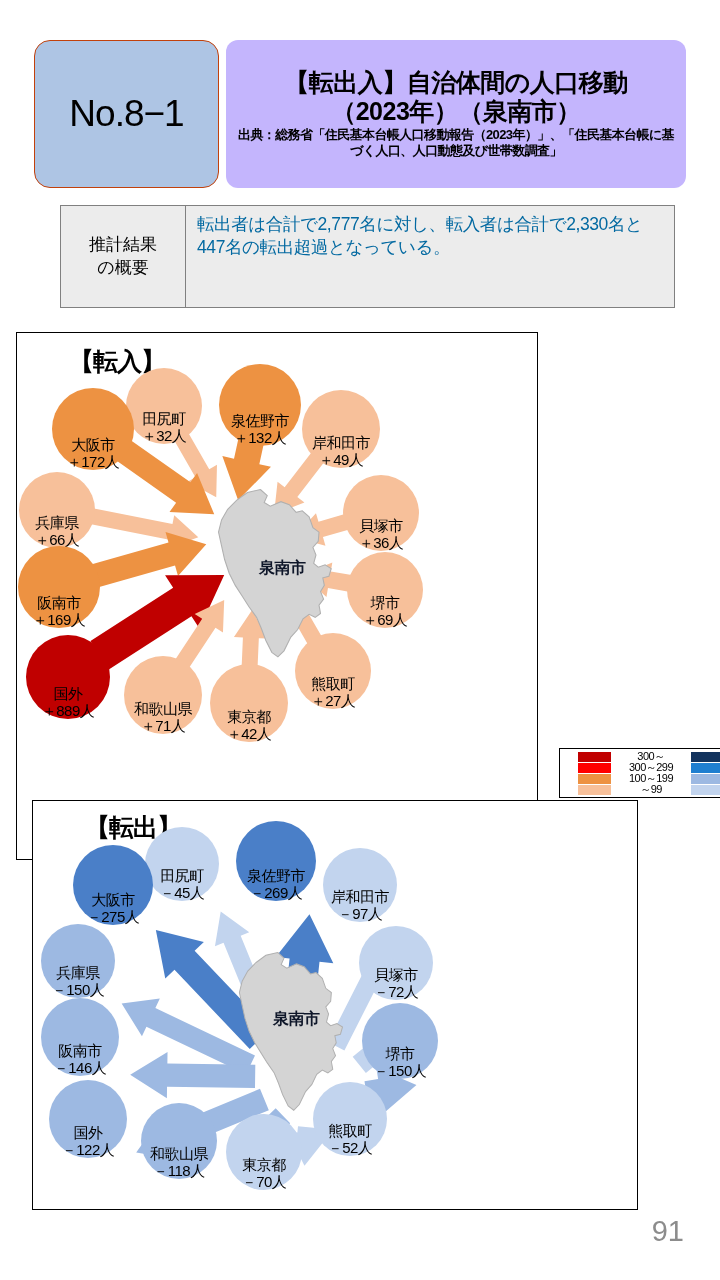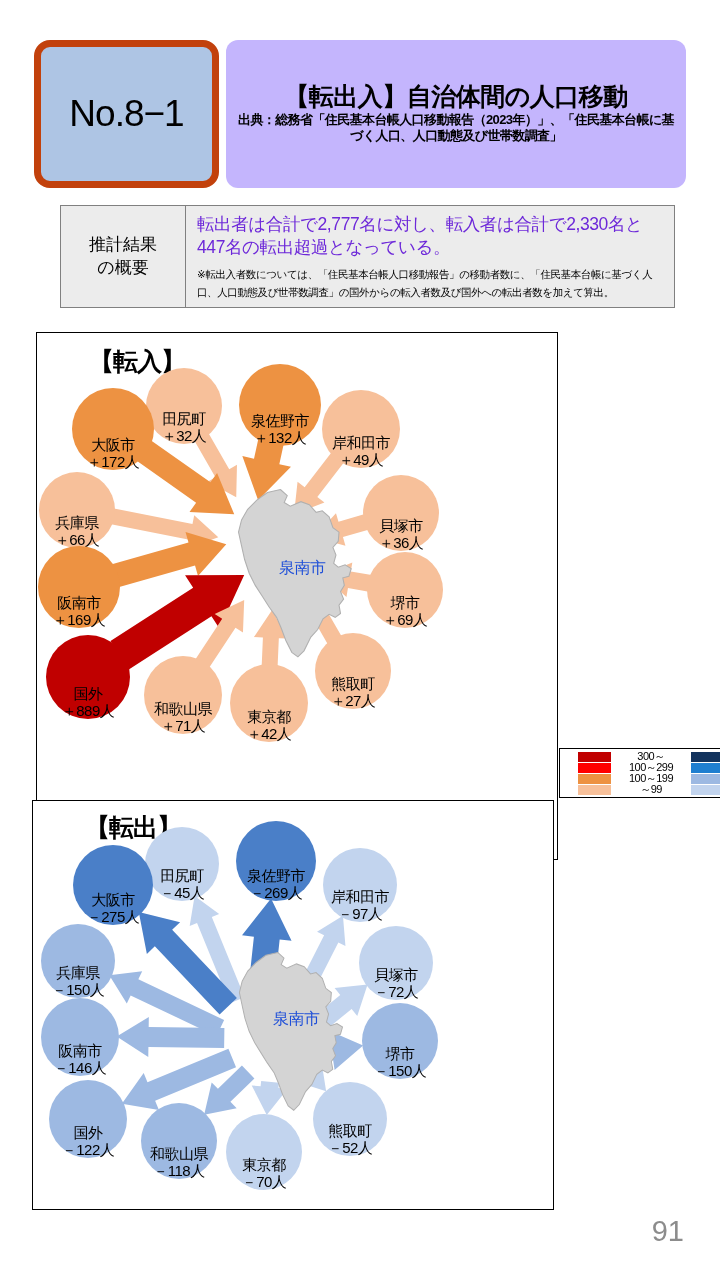--- a/index.html
+++ b/index.html
@@ -7,21 +7,21 @@
   body {
     width:720px; height:1280px; background:#ffffff;
     font-family:"Liberation Sans","DejaVu Sans",sans-serif;
     position:relative; overflow:hidden;
   }
 
   
   #header { position:absolute; left:34px; top:40px; width:652px; height:150px; }
   #no-box {
     position:absolute; left:0; top:0; width:185px; height:148px;
-    background:#aec5e4; border:7px solid #c2410c; border-radius:16px;
+    background:#aec5e4; border:1px solid #c2410c; border-radius:16px;
     display:flex; align-items:center; justify-content:center;
   }
   #no-box .no-text { font-size:37px; font-weight:400; color:#000; letter-spacing:-1px; }
   #title-box {
     position:absolute; left:192px; top:0; width:460px; height:148px;
     background:#c4b5fd; border-radius:12px;
     display:flex; flex-direction:column; align-items:center; justify-content:center;
     padding:6px 10px 8px;
   }
   #title-box .t-line { font-size:25px; font-weight:bold; color:#000; line-height:1.18; text-align:center; letter-spacing:-0.5px; }
@@ -32,47 +32,47 @@
 
   
   #summary { position:absolute; left:60px; top:205px; width:615px; height:103px;
     border:1px solid #808080; background:#ececec; display:flex; }
   #summary-label {
     width:125px; border-right:1px solid #808080;
     display:flex; flex-direction:column; align-items:center; justify-content:center;
     font-size:17px; line-height:1.35; color:#000;
   }
   #summary-body { flex:1; padding:7px 9px 4px 11px; background:#ececec; }
-  #summary-body .main { font-size:17.5px; line-height:1.33; color:#6d28d9; letter-spacing:-0.4px; }
+  #summary-body .main { font-size:17.5px; line-height:1.33; color:#0369a1; letter-spacing:-0.4px; }
   #summary-body .note { font-size:10.5px; line-height:1.75; color:#000; margin-top:5px; letter-spacing:-0.4px; }
 
   
   .panel { position:absolute; border:1px solid #000; background:#fff; }
-  #panel-in  { left:36px; top:332px;  width:522px; height:528px; }
-  #panel-out { left:32px; top:800px;  width:522px; height:410px; }
+  #panel-in  { left:16px; top:332px;  width:522px; height:528px; }
+  #panel-out { left:32px; top:800px;  width:606px; height:410px; }
   .panel-title { position:absolute; font-size:25px; font-weight:bold; color:#000; letter-spacing:-1px; }
   #panel-in .panel-title  { left:52px; top:12px; }
   #panel-out .panel-title { left:52px; top:10px; }
 
   .stage { position:absolute; inset:0; }
 
   
   .node {
     position:absolute; border-radius:50%;
     display:flex; flex-direction:column; align-items:center; justify-content:flex-end;
     color:#000; text-align:center; line-height:1.1; z-index:3;
   }
   .node .nm  { font-size:15px; letter-spacing:-0.5px; white-space:nowrap; }
   .node .val { font-size:15px; letter-spacing:-0.5px; white-space:nowrap; }
 
   
   .mapwrap { position:absolute; z-index:2; }
   .maplabel {
-    position:absolute; font-size:16px; color:#1d4ed8; white-space:nowrap;
-    z-index:4; letter-spacing:-0.5px;
+    position:absolute; font-size:16px; color:#0f172a; white-space:nowrap;
+    z-index:4; letter-spacing:-0.5px;font-weight:bold;
   }
 
   
   .arrows { position:absolute; inset:0; z-index:1; }
 
   
   #legend {
     position:absolute; left:559px; top:748px; width:184px; height:50px;
     border:1px solid #000; background:#fff; padding:2px 18px;
     display:flex; flex-direction:column; justify-content:space-between; z-index:6;
@@ -86,32 +86,32 @@
 </style>
 </head>
 <body>
 
 <div id="header">
   <div id="no-box">
     <span class="no-text">No.8−1</span>
   </div>
   <div id="title-box">
     <div class="t-line">【転出入】自治体間の人口移動</div>
+    <div class="t-line">（2023年）（泉南市）</div>
     <div class="src">出典：総務省「住民基本台帳人口移動報告（2023年）」、「住民基本台帳に基づく人口、人口動態及び世帯数調査」</div>
   </div>
 </div>
 
 <div id="summary">
   <div id="summary-label">
     <span>推計結果</span>
     <span>の概要</span>
   </div>
   <div id="summary-body">
     <div class="main">転出者は合計で2,777名に対し、転入者は合計で2,330名と447名の転出超過となっている。</div>
-    <div class="note">※転出入者数については、「住民基本台帳人口移動報告」の移動者数に、「住民基本台帳に基づく人口、人口動態及び世帯数調査」の国外からの転入者数及び国外への転出者数を加えて算出。</div>
   </div>
 </div>
 
 <div class="panel" id="panel-in">
   <div class="panel-title">【転入】</div>
   <svg class="arrows" id="arrows-in" viewBox="0 0 522 452">
       <g transform="translate(163.9720785517902,102.46096654273012) rotate(60.05431655960484)">
         <polygon points="0,-8 44.174384858119154,-8 44.174384858119154,-17 72.17438485811915,0 44.174384858119154,17 44.174384858119154,8 0,8" fill="#f7c09a"></polygon>
       </g>
       <g transform="translate(235.093215484199,108.14530064366168) rotate(102.33908727832619)">
@@ -301,21 +301,21 @@
 </div>
 
 <div id="legend">
     <div class="lg-row">
       <span class="lg-sw" style="background: rgb(192, 0, 0);"></span>
       <span class="lg-lb">300～</span>
       <span class="lg-sw" style="background: rgb(18, 51, 94);"></span>
     </div>
     <div class="lg-row">
       <span class="lg-sw" style="background: rgb(255, 0, 0);"></span>
-      <span class="lg-lb">100～299</span>
+      <span class="lg-lb">300～299</span>
       <span class="lg-sw" style="background: rgb(31, 127, 208);"></span>
     </div>
     <div class="lg-row">
       <span class="lg-sw" style="background: rgb(237, 146, 66);"></span>
       <span class="lg-lb">100～199</span>
       <span class="lg-sw" style="background: rgb(157, 185, 226);"></span>
     </div>
     <div class="lg-row">
       <span class="lg-sw" style="background: rgb(247, 192, 154);"></span>
       <span class="lg-lb">～99</span>

